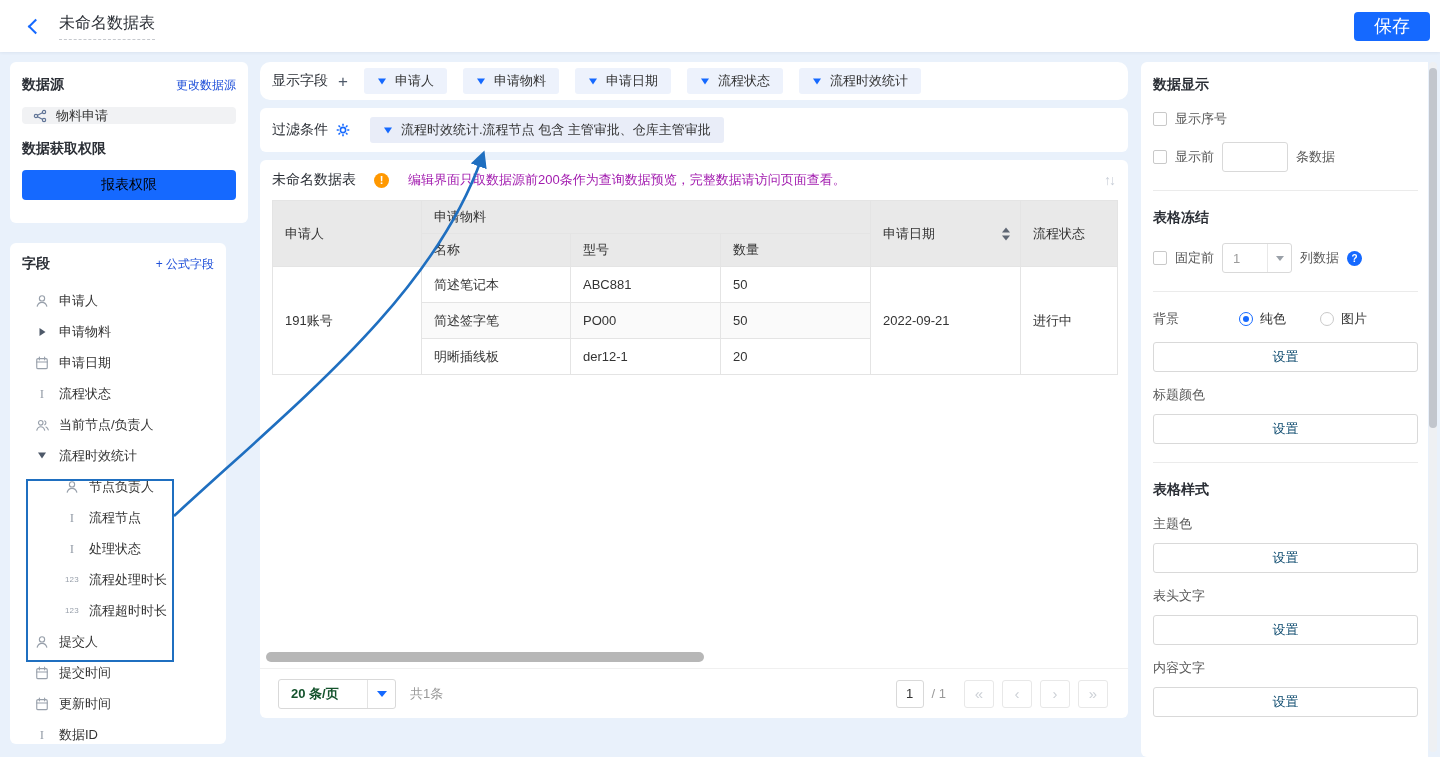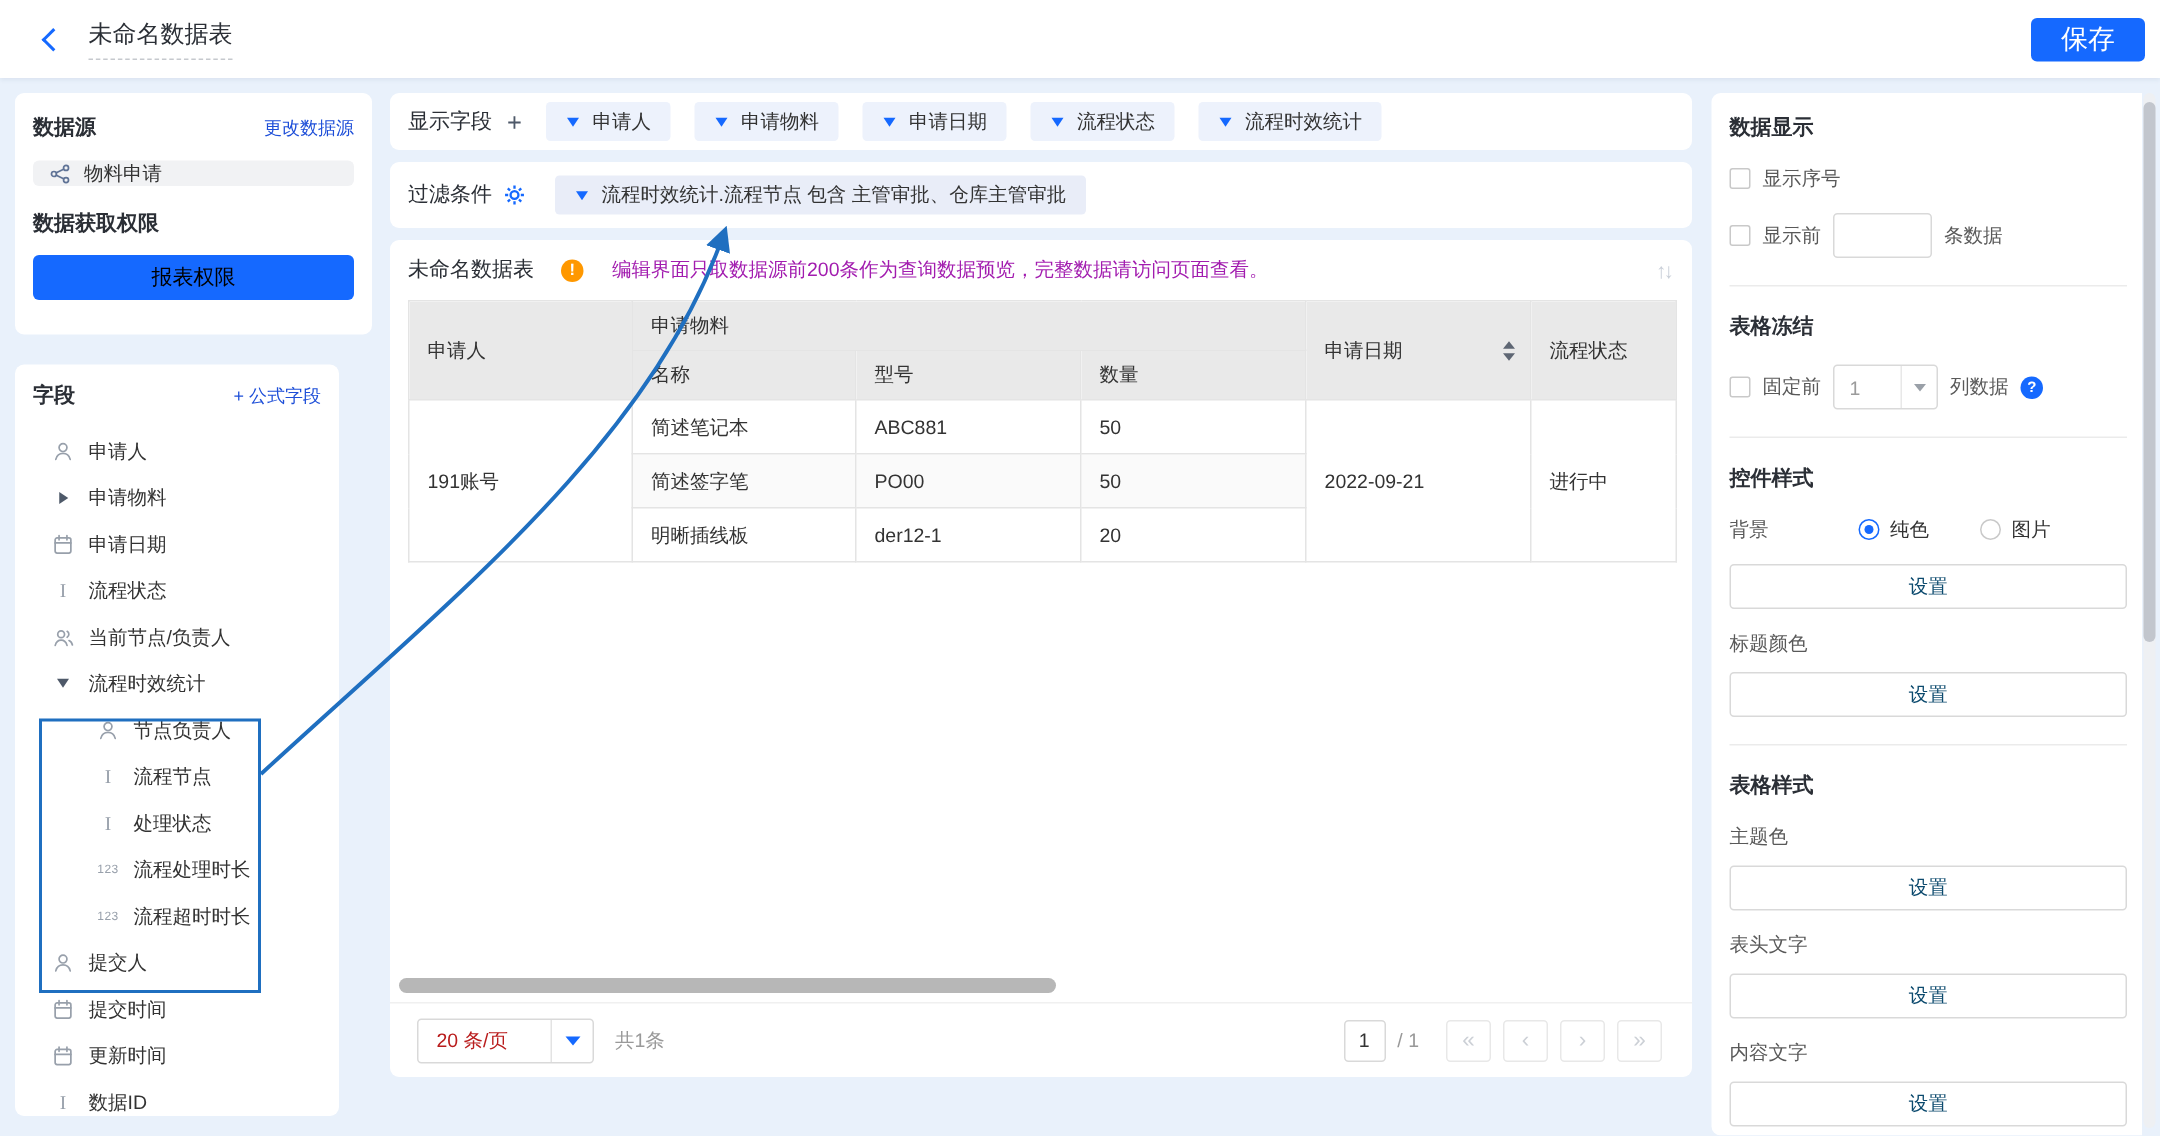--- a/index.html
+++ b/index.html
@@ -38,21 +38,21 @@
   .frow{height:31px;display:flex;align-items:center;gap:9px;padding-left:24px;cursor:pointer;color:#333;}
   .frow.sub{padding-left:54px;}
   .ficon{width:16px;display:inline-flex;justify-content:center;align-items:center;color:#98a0ab;flex:0 0 auto;}
   .ficon svg{display:block;}
   .ficon .txt-i{font-family:"Liberation Serif","DejaVu Serif",serif;font-size:13px;color:#98a0ab;line-height:1;}
   .ficon .txt-123{font-size:8px;color:#98a0ab;line-height:1;letter-spacing:.3px;}
   .frow .caret{color:#4e5969;}
   .group-outline{position:absolute;left:16px;top:-37px;width:148px;height:183px;border:2px solid #1f6fc0;
     pointer-events:none;}
   
-  .panelA{left:260px;top:62px;width:868px;height:38px;display:flex;align-items:center;padding:0 12px;gap:10px;}
+  .panelA{left:260px;top:62px;width:868px;height:38px;display:flex;align-items:center;padding:0 12px;gap:10px;border-radius:10px;}
   .panelB{left:260px;top:108px;width:868px;height:44px;display:flex;align-items:center;padding:0 12px;gap:8px;}
   .bar-label{font-size:14px;color:#2b2f36;flex:0 0 auto;}
   .plus-btn{font-size:17px;color:#4e5969;cursor:pointer;line-height:1;margin-right:6px;}
   .chips{display:flex;gap:16px;align-items:center;}
   .chip{height:26px;display:inline-flex;align-items:center;gap:8px;background:#edf2fc;border-radius:3px;
     padding:0 13px;cursor:pointer;white-space:nowrap;}
   .chip .caret{color:#1569ff;display:inline-flex;}
   .chip-label{color:#333;font-size:13px;}
   .filter-chip{background:#e9edf8;margin-left:12px;}
   .gear{color:#1569ff;display:inline-flex;cursor:pointer;}
@@ -74,21 +74,21 @@
   td.num,th.num{text-align:right;}
   tr.alt td.mat{background:#fafafa;}
   .sort-arrows{position:absolute;right:10px;top:50%;transform:translateY(-50%);display:flex;flex-direction:column;gap:3px;}
   .sort-arrows i{display:block;width:0;height:0;border-left:4.5px solid transparent;border-right:4.5px solid transparent;}
   .sort-arrows .up{border-bottom:5.5px solid #5e6673;}
   .sort-arrows .down{border-top:5.5px solid #5e6673;}
   .hscroll-thumb{position:absolute;left:6px;top:492px;width:438px;height:10px;border-radius:5px;background:#b7b7b7;cursor:pointer;}
   .pager{position:absolute;left:0;right:0;bottom:0;height:50px;border-top:1px solid #f0f0f0;
     display:flex;align-items:center;padding:0 20px 0 18px;}
   .size-select{width:118px;height:30px;border:1px solid #d9d9d9;border-radius:3px;display:flex;align-items:center;cursor:pointer;background:#fff;}
-  .size-select .val{flex:1;padding-left:12px;color:#b91c1c;}
+  .size-select .val{flex:1;padding-left:12px;color:#14532d;font-weight:bold;}
   .size-select .caret-zone{width:28px;align-self:stretch;border-left:1px solid #e3e3e3;display:flex;align-items:center;justify-content:center;}
   .tri-down{width:0;height:0;border-left:5px solid transparent;border-right:5px solid transparent;border-top:6px solid #1569ff;}
   .total{margin-left:14px;color:#999;}
   .pager-right{margin-left:auto;display:flex;align-items:center;}
   .page-box{width:28px;height:28px;border:1px solid #d9d9d9;border-radius:3px;text-align:center;line-height:26px;background:#fff;color:#333;}
   .page-of{color:#999;margin:0 10px 0 8px;}
   .nav-btn{width:30px;height:28px;border:1px solid #e8e8e8;border-radius:3px;background:#fff;color:#ccd0d6;
     font-size:15px;display:flex;align-items:center;justify-content:center;margin-left:8px;cursor:default;
     font-family:inherit;line-height:1;}
   
@@ -443,21 +443,20 @@
       <span class="val">1</span>
       <span class="caret-zone">
           <span class="tri-down-sm"></span>
         </span>
     </span>
     <span>列数据</span>
     <span class="help-ico">?</span>
   </div>
   <div class="divider"></div>
 
-  <div class="rp-head">控件样式</div>
   <div class="rp-row">
     <span class="bg-label">背景</span>
     <span class="radio-group">
       <span class="radio sel"></span>
       <span>纯色</span>
     </span>
     <span class="radio-group">
       <span class="radio"></span>
       <span>图片</span>
     </span>

